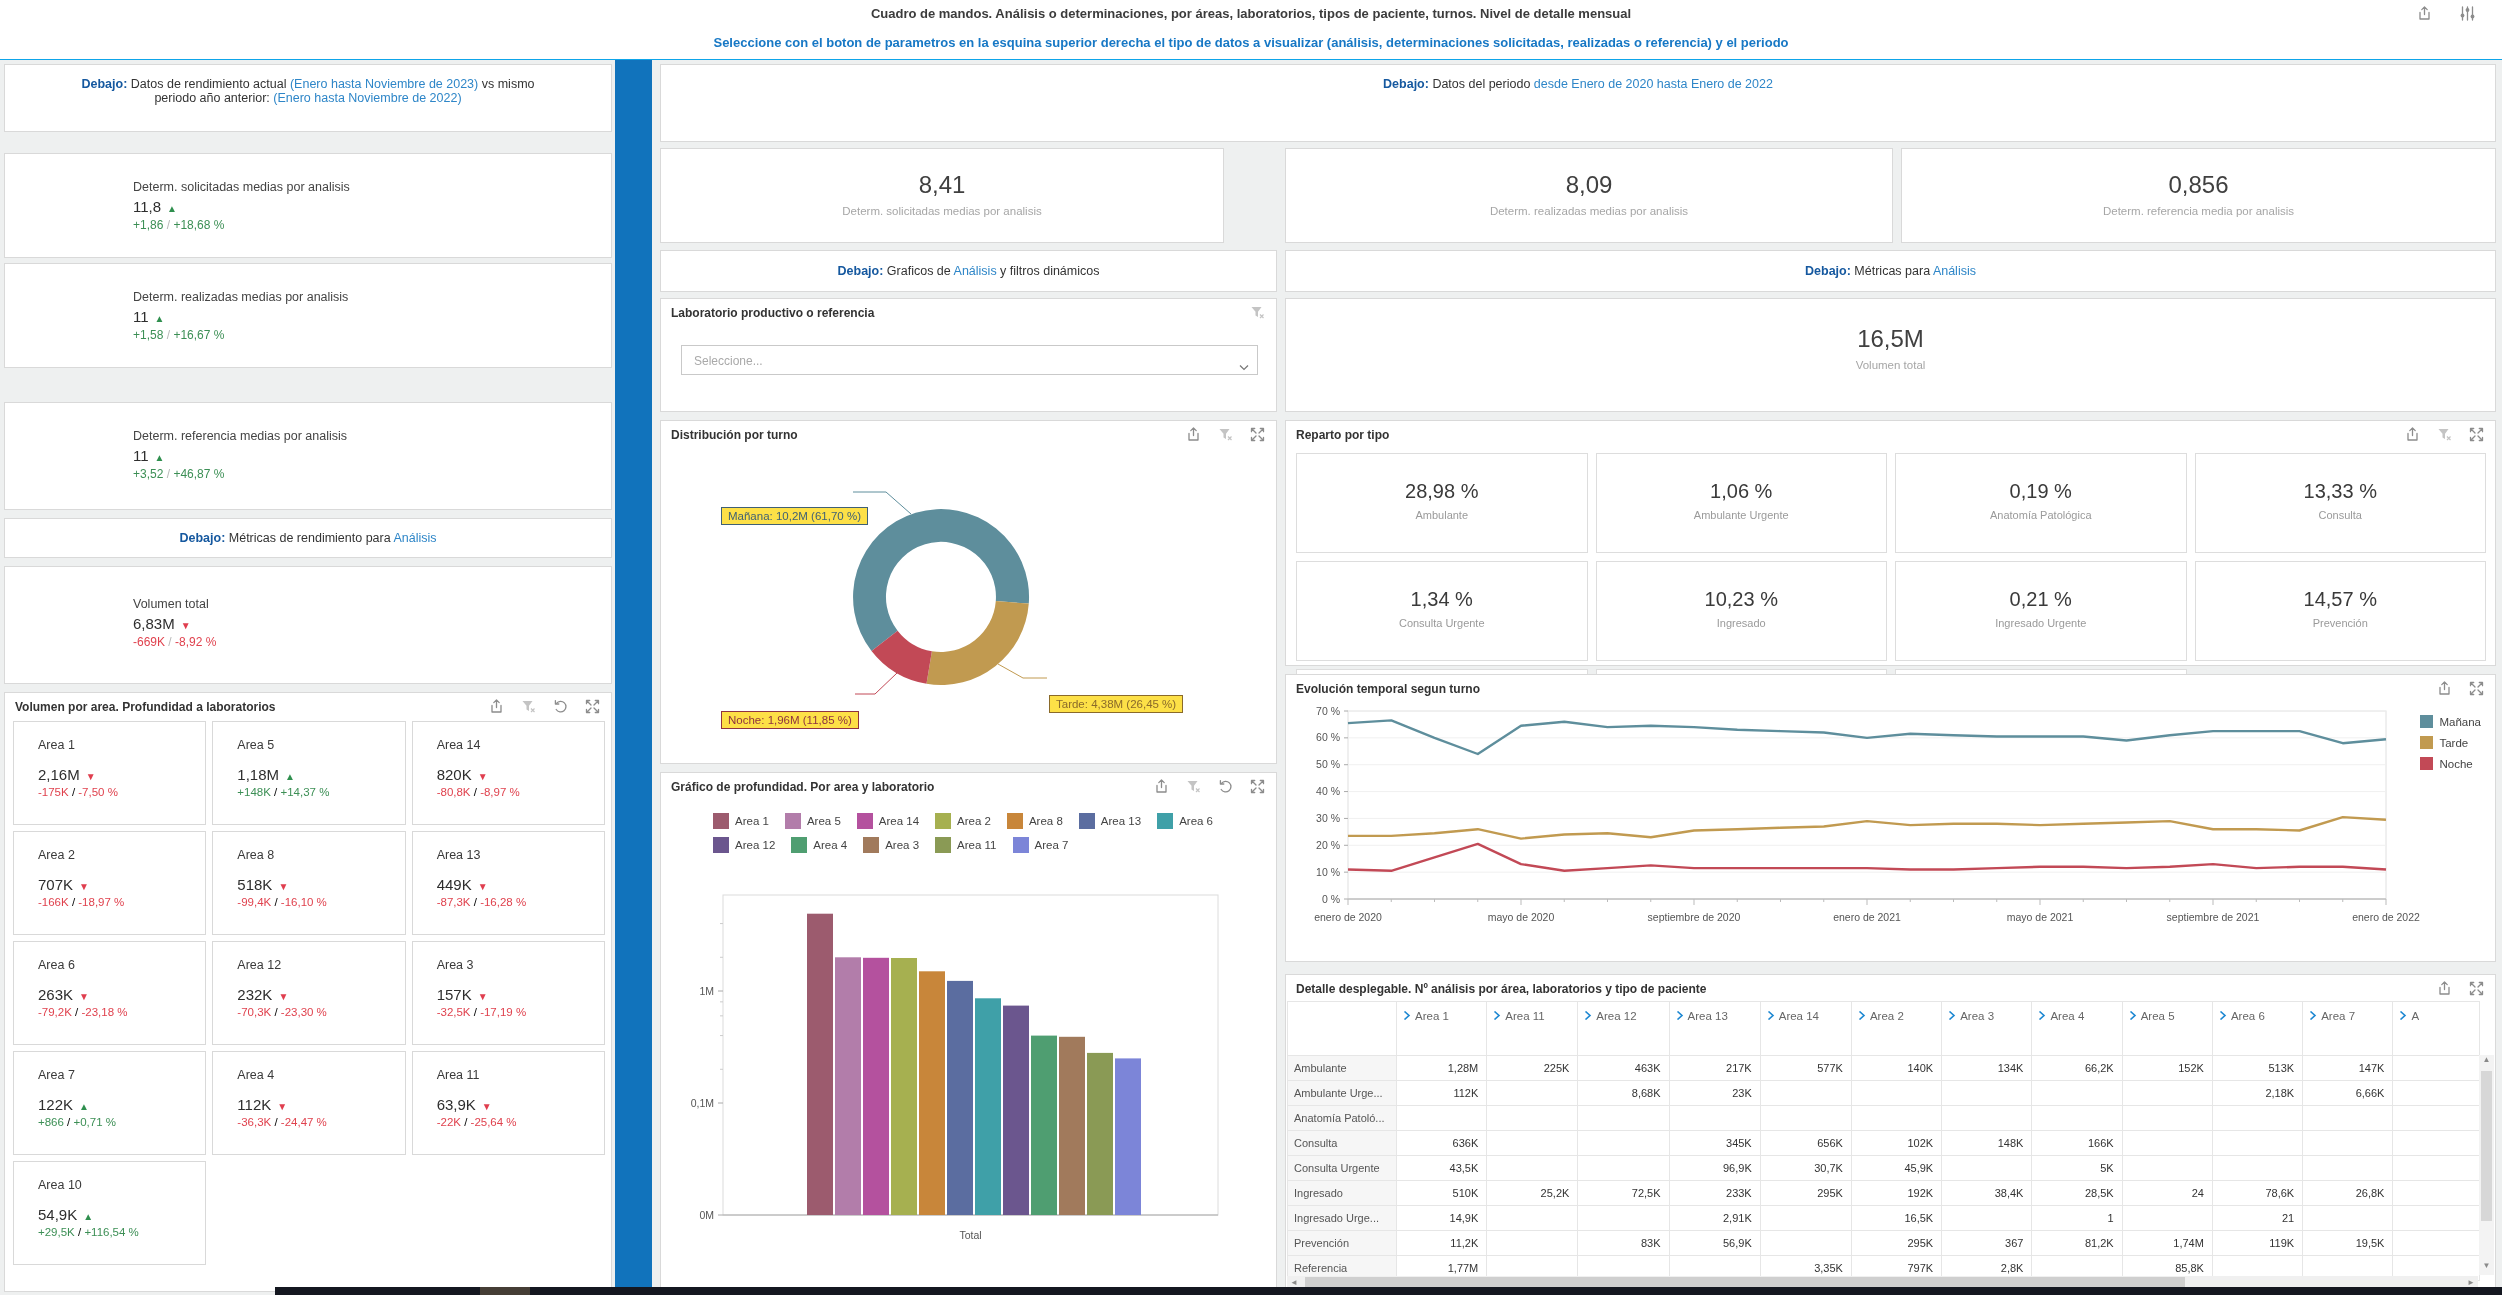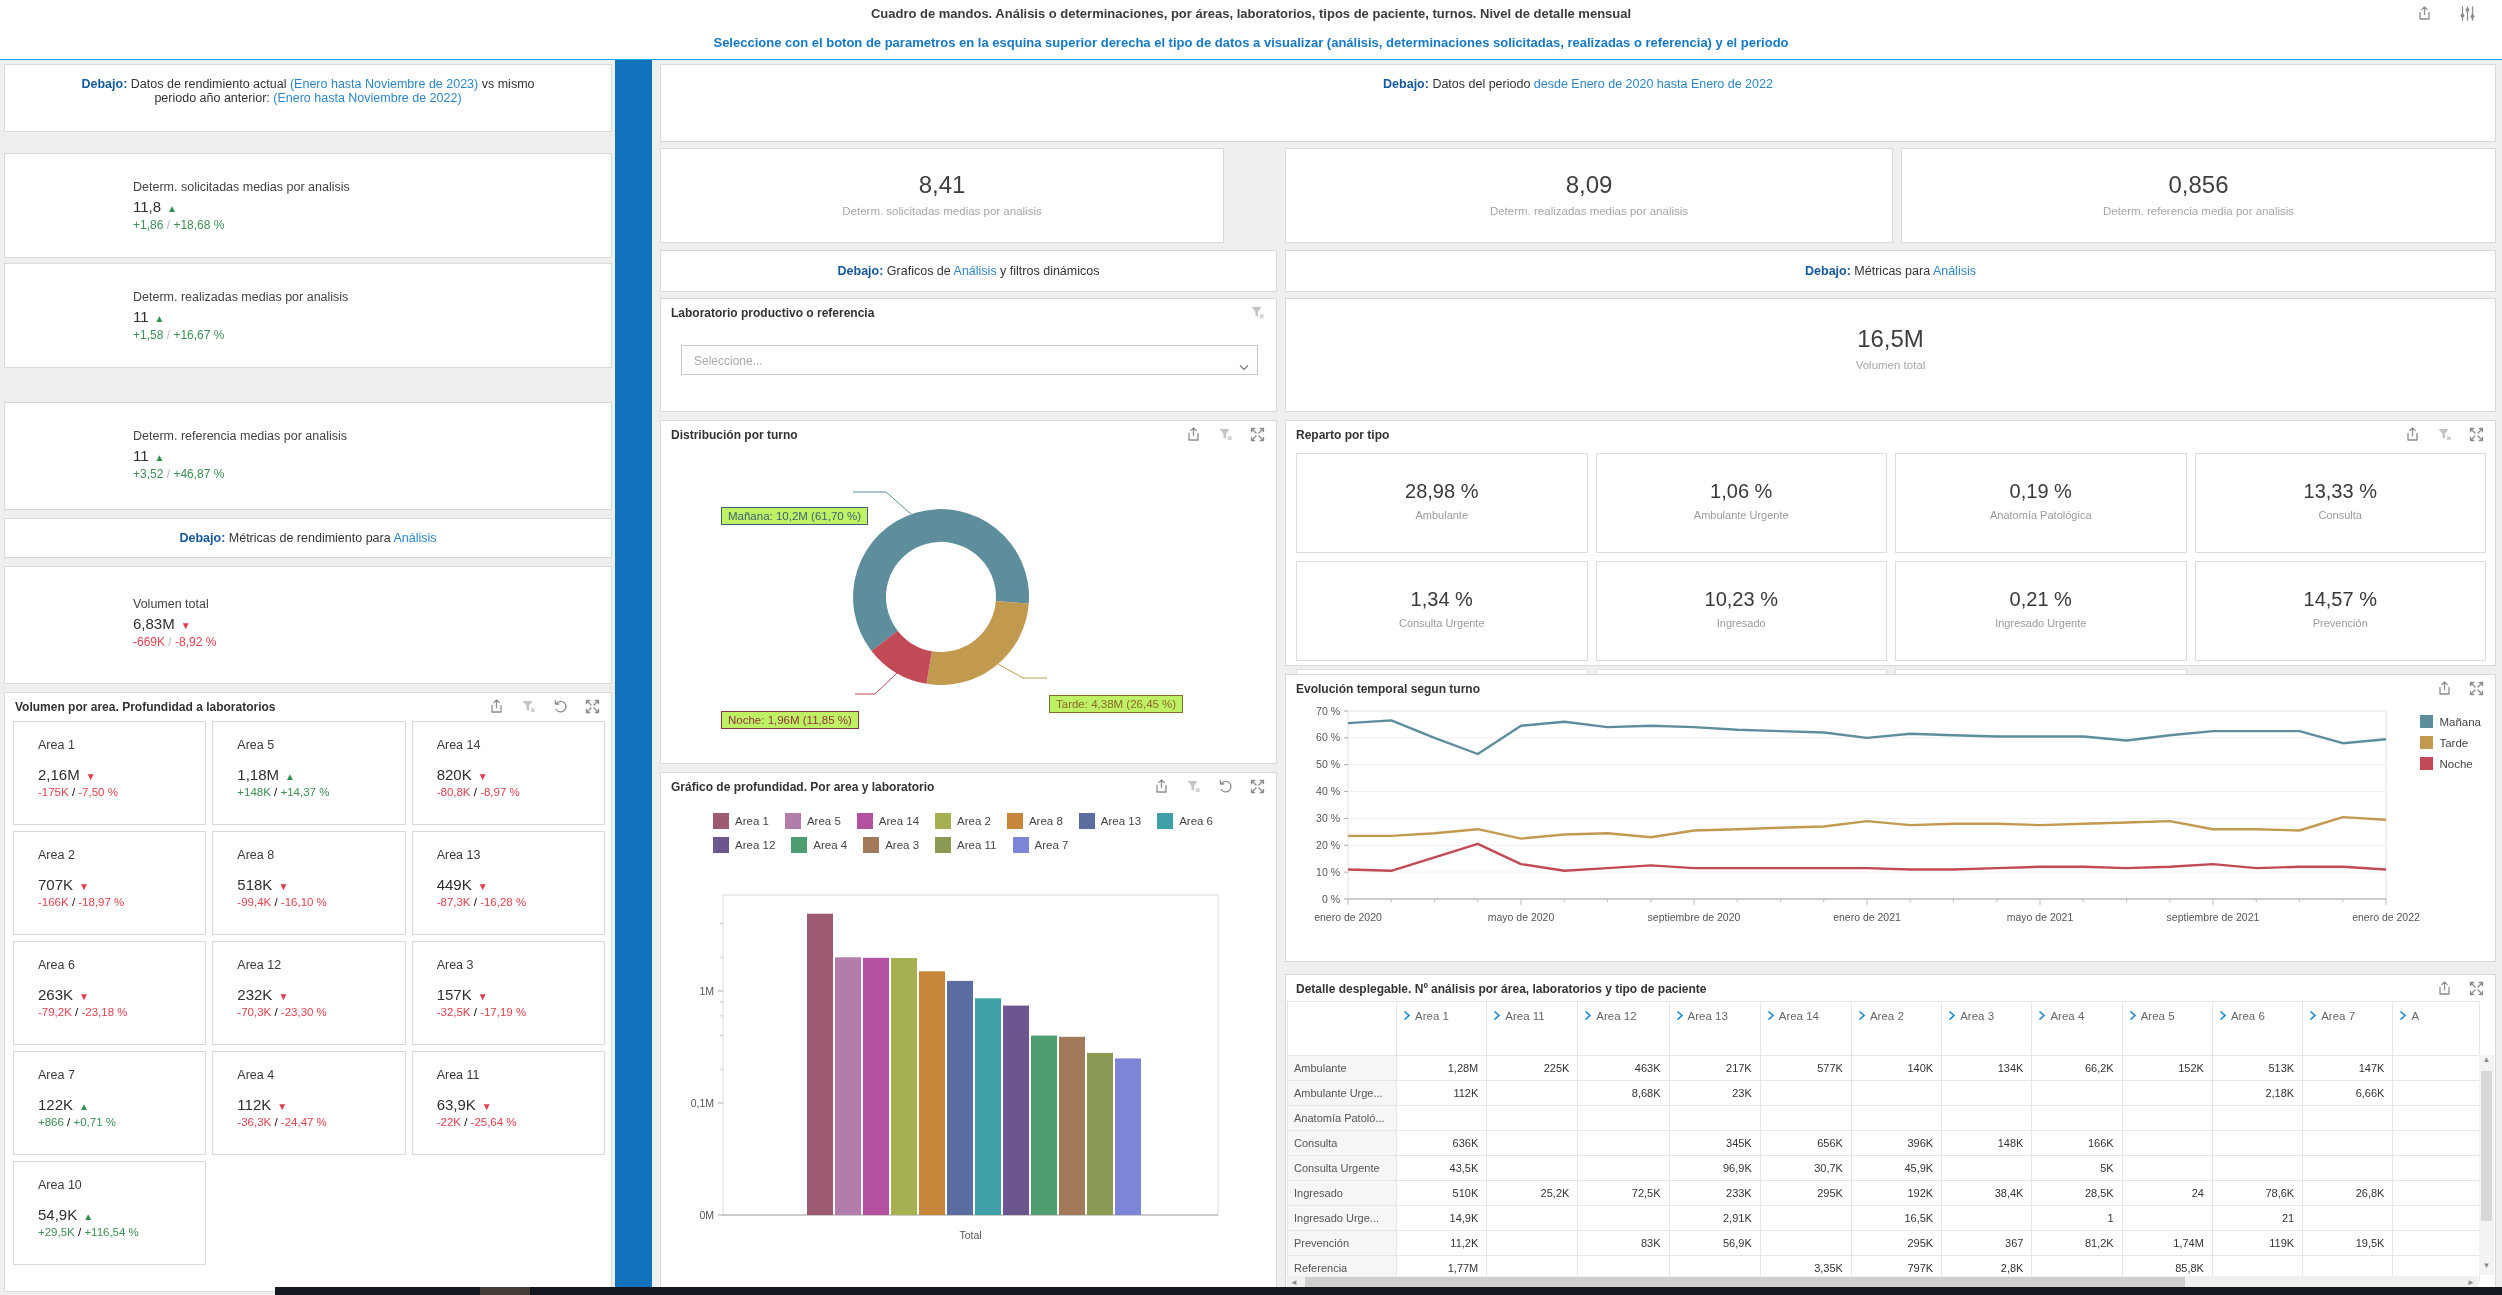--- a/index.html
+++ b/index.html
@@ -45,21 +45,21 @@
   .rtile{border:1px solid #ddd;height:100px;background:#fff;box-sizing:border-box;text-align:center;padding-top:26px;cursor:pointer;}
   .rtile .v{font-size:20px;color:#3a3a3a;}
   .rtile .l{font-size:11px;color:#9a9a9a;margin-top:6px;}
   
   .legend-col{position:absolute;right:14px;top:40px;display:flex;flex-direction:column;gap:8px;}
   .legend-item{display:flex;align-items:center;gap:6px;font-size:11.5px;color:#444;}
   .legend-item .sw{width:13px;height:13px;display:inline-block;}
   #bar-legend{position:absolute;left:52px;top:40px;width:520px;display:flex;flex-wrap:wrap;column-gap:16px;row-gap:8px;}
   #bar-legend .legend-item .sw{width:16px;height:16px;}
   
-  .callout{position:absolute;font-size:11.5px;padding:2px 6px;background:#bef264;border:1px solid;white-space:nowrap;}
+  .callout{position:absolute;font-size:11.5px;padding:2px 6px;background:#fde047;border:1px solid;white-space:nowrap;}
   
   #dtable{position:absolute;left:1px;top:26px;width:1193px;overflow:hidden;}
   #dtable table{border-collapse:collapse;table-layout:fixed;}
   #dtable th,#dtable td{border:1px solid #e6e6e6;font-weight:normal;box-sizing:border-box;overflow:hidden;white-space:nowrap;}
   #dtable th{height:54px;vertical-align:top;text-align:left;padding:8px 4px 0 6px;font-size:11.5px;color:#666;background:#fff;cursor:pointer;}
   #dtable td{height:25px;font-size:11px;color:#333;text-align:right;padding:0 8px;background:#fff;}
   #dtable td.rowlabel{background:#f6f6f6;text-align:left;color:#555;padding:0 6px;}
   .chev{display:inline-block;margin-right:4px;}
   .vscroll{position:absolute;right:1px;top:80px;width:15px;bottom:16px;background:#f3f3f3;}
   .vscroll .a{position:absolute;left:0;width:15px;height:14px;text-align:center;font-size:8px;color:#8a8a8a;cursor:pointer;}
@@ -695,21 +695,21 @@
               <td></td>
               <td></td>
             </tr>
             <tr>
               <td class="rowlabel">Consulta</td>
               <td>636K</td>
               <td></td>
               <td></td>
               <td>345K</td>
               <td>656K</td>
-              <td>396K</td>
+              <td>102K</td>
               <td>148K</td>
               <td>166K</td>
               <td></td>
               <td></td>
               <td></td>
               <td></td>
             </tr>
             <tr>
               <td class="rowlabel">Consulta Urgente</td>
               <td>43,5K</td>

